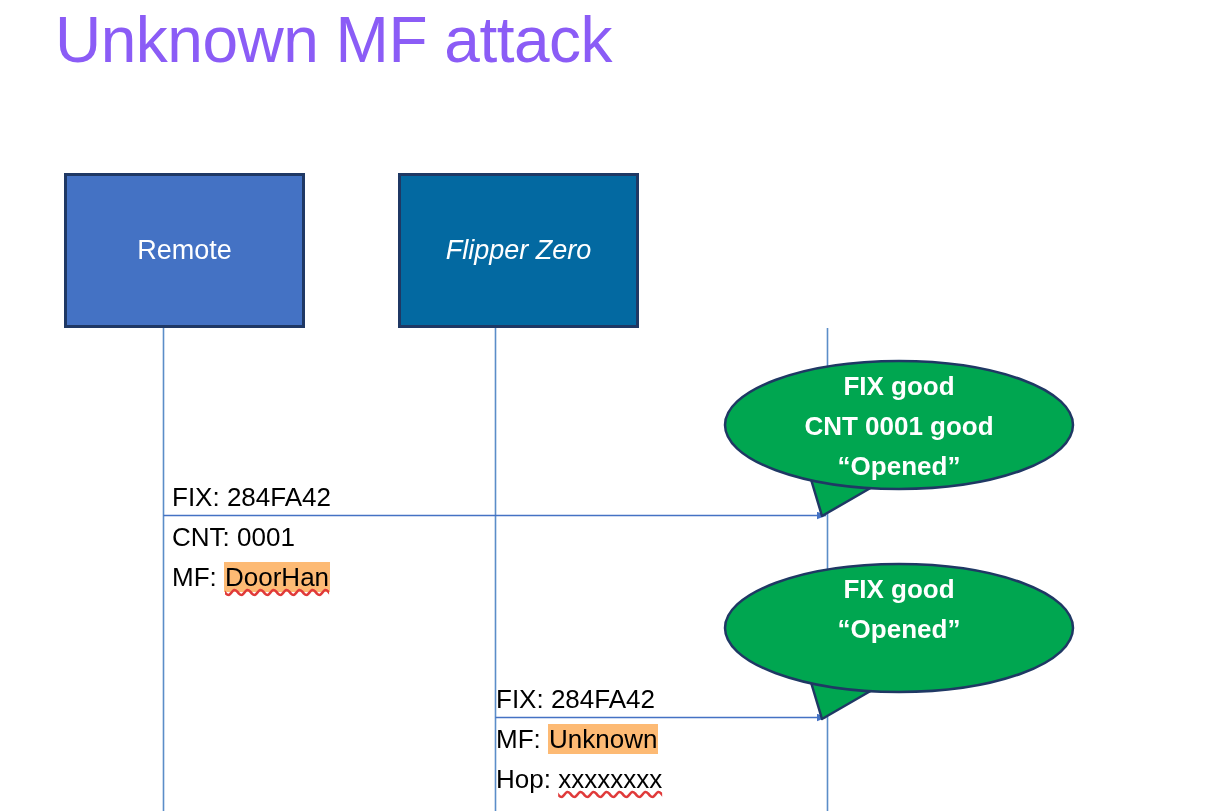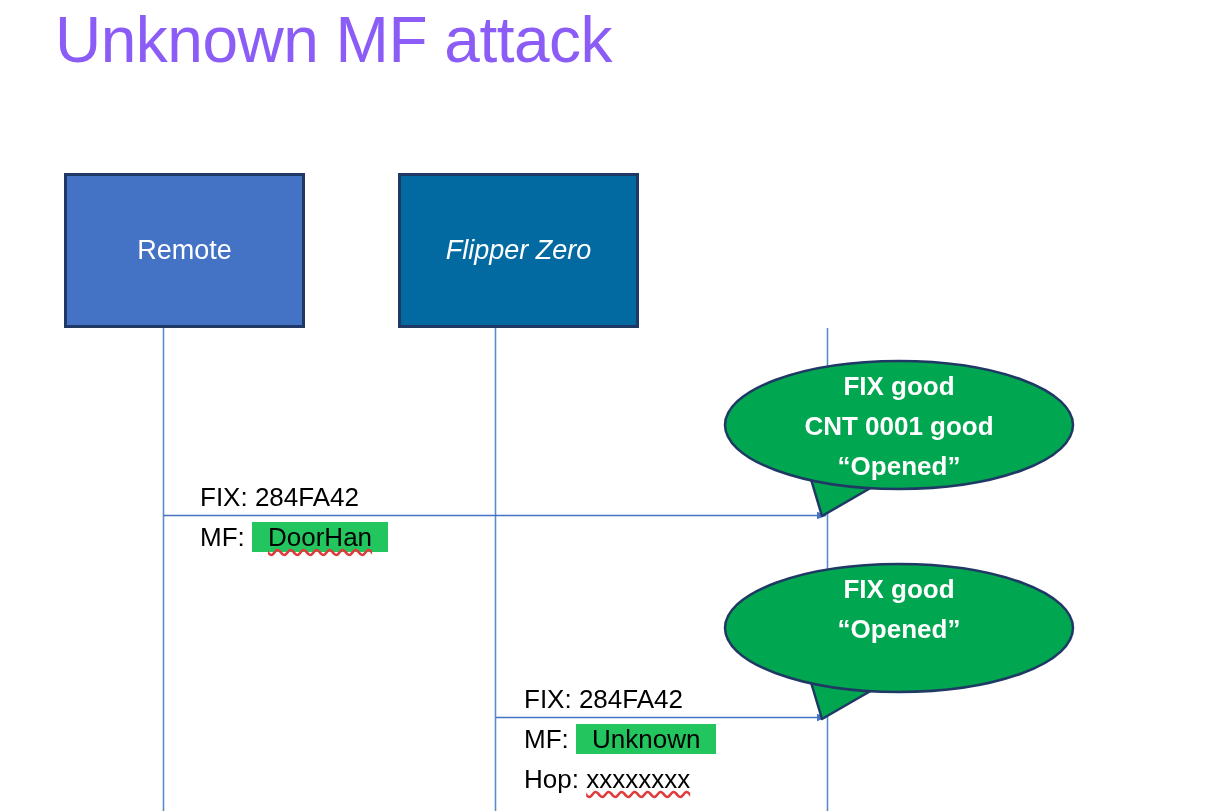--- a/index.html
+++ b/index.html
@@ -65,28 +65,27 @@
   #actor-receiver { left: 708px; top: 173px; width: 241px; height: 155px; background: #00A650; }
 
   
   .msg-block {
     position: absolute;
     font-size: 26px;
     font-weight: 400;
     line-height: 40px;
     color: #000000;
     white-space: nowrap;
-    margin-left: 28px;
   }
   #msg-1 { left: 172px; top: 477px; }
   #msg-2 { left: 496px; top: 679px; }
   .msg-line { display: block; }
   .hl {
-    background: #22c55e;
-    padding: 0 16px;
+    background: #fdba74;
+    padding: 0 1px;
   }
   .sp {
     
     text-decoration: underline wavy #E03A3A;
     text-decoration-skip-ink: none;
     text-underline-offset: 2px;
   }
 
   
   .bubble {
@@ -157,20 +156,24 @@
     <span class="msg-line">FIX good</span>
     <span class="msg-line">“Opened”</span>
   </div>
 
   <div class="msg-block" id="msg-1">
     <span class="msg-line">
       <span>FIX:</span>
       <span>284FA42</span>
     </span>
     <span class="msg-line">
+      <span>CNT:</span>
+      <span>0001</span>
+    </span>
+    <span class="msg-line">
       <span>MF:</span>
       <span class="hl sp">DoorHan</span>
     </span>
   </div>
 
   <div class="msg-block" id="msg-2">
     <span class="msg-line">
       <span>FIX:</span>
       <span>284FA42</span>
     </span>

